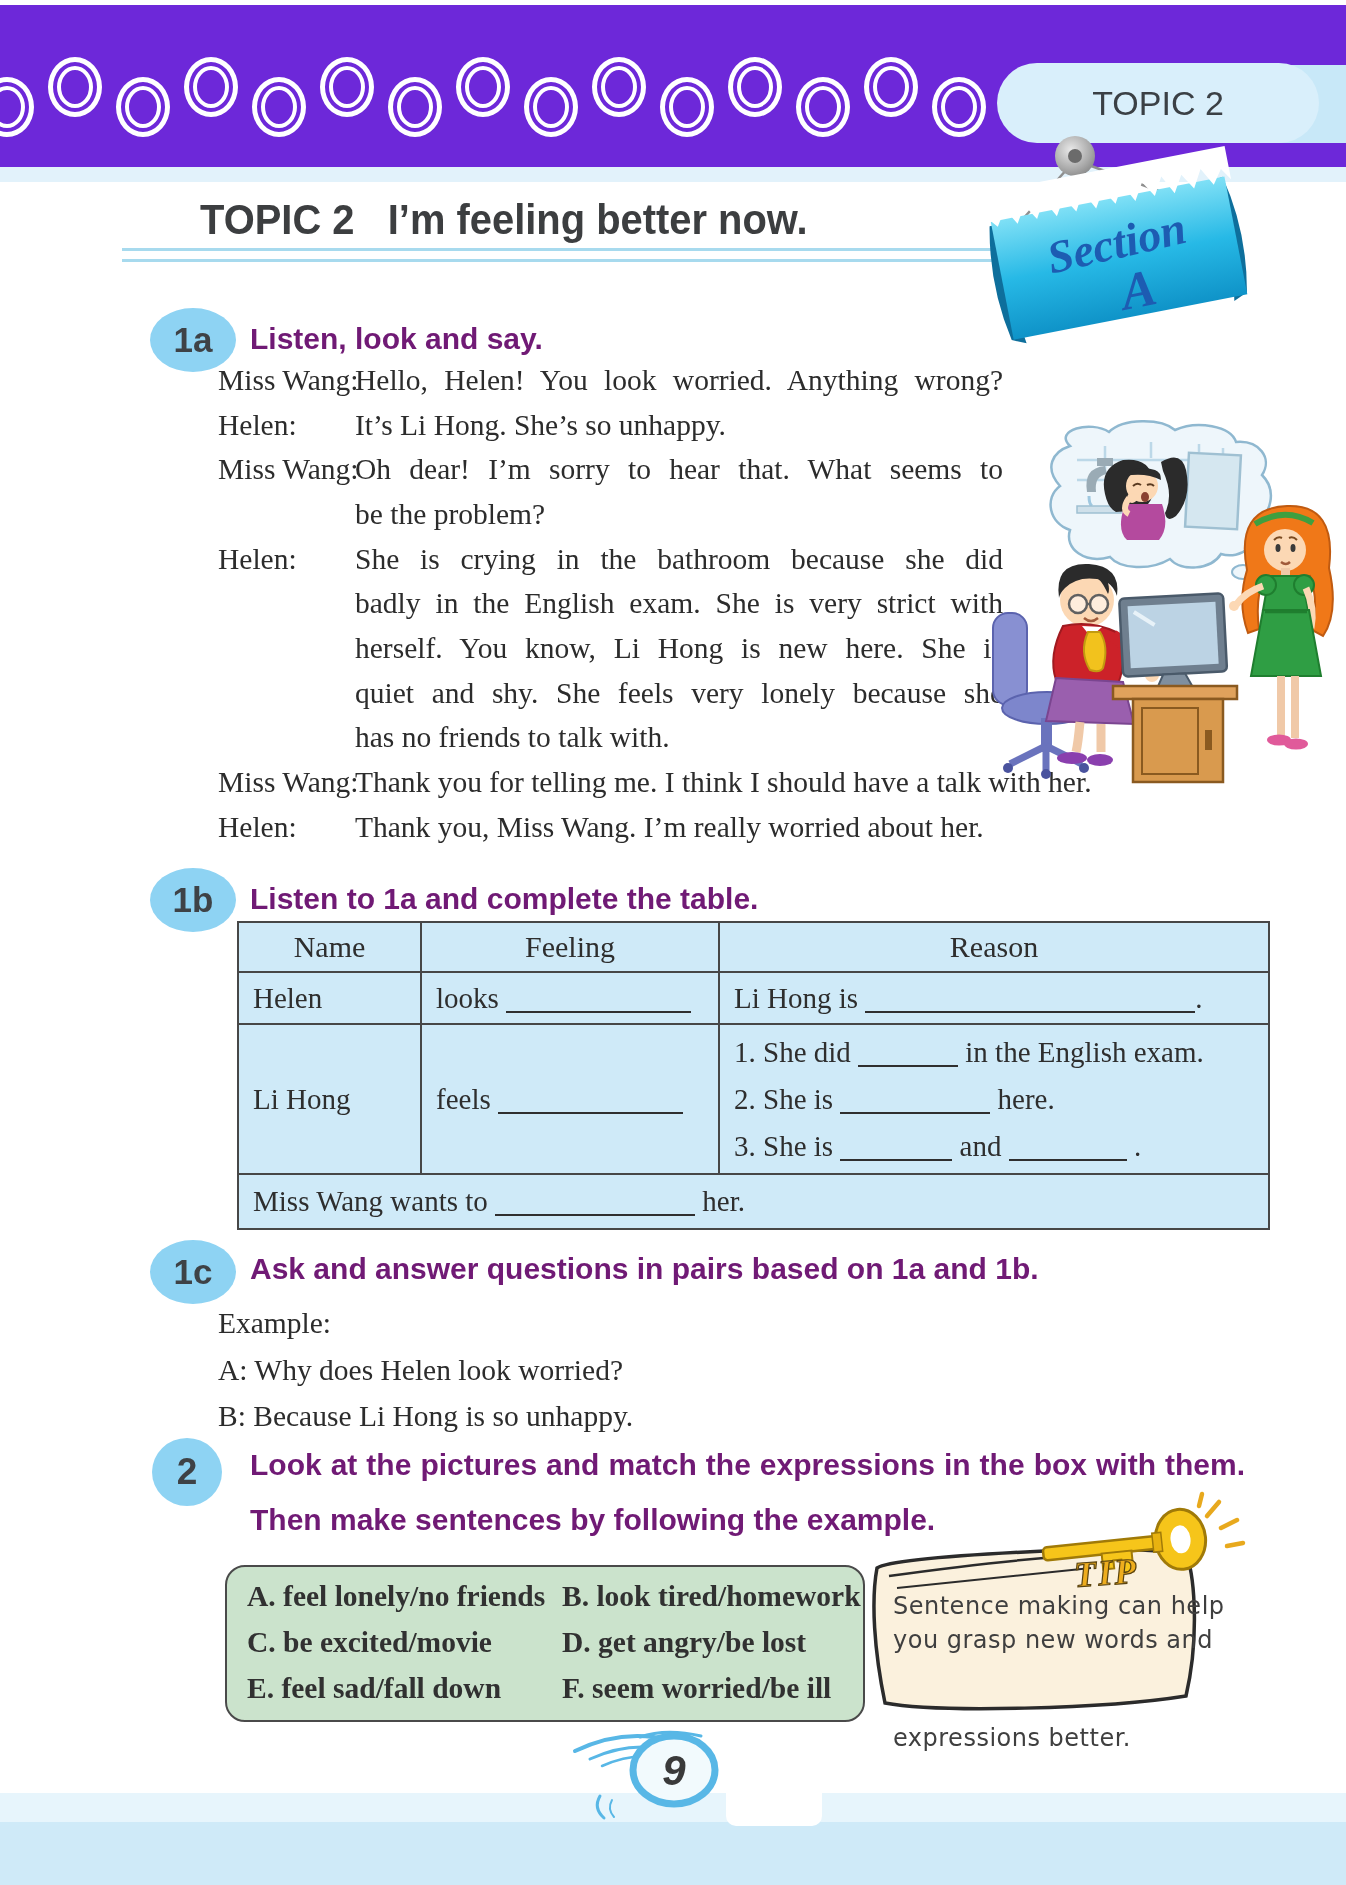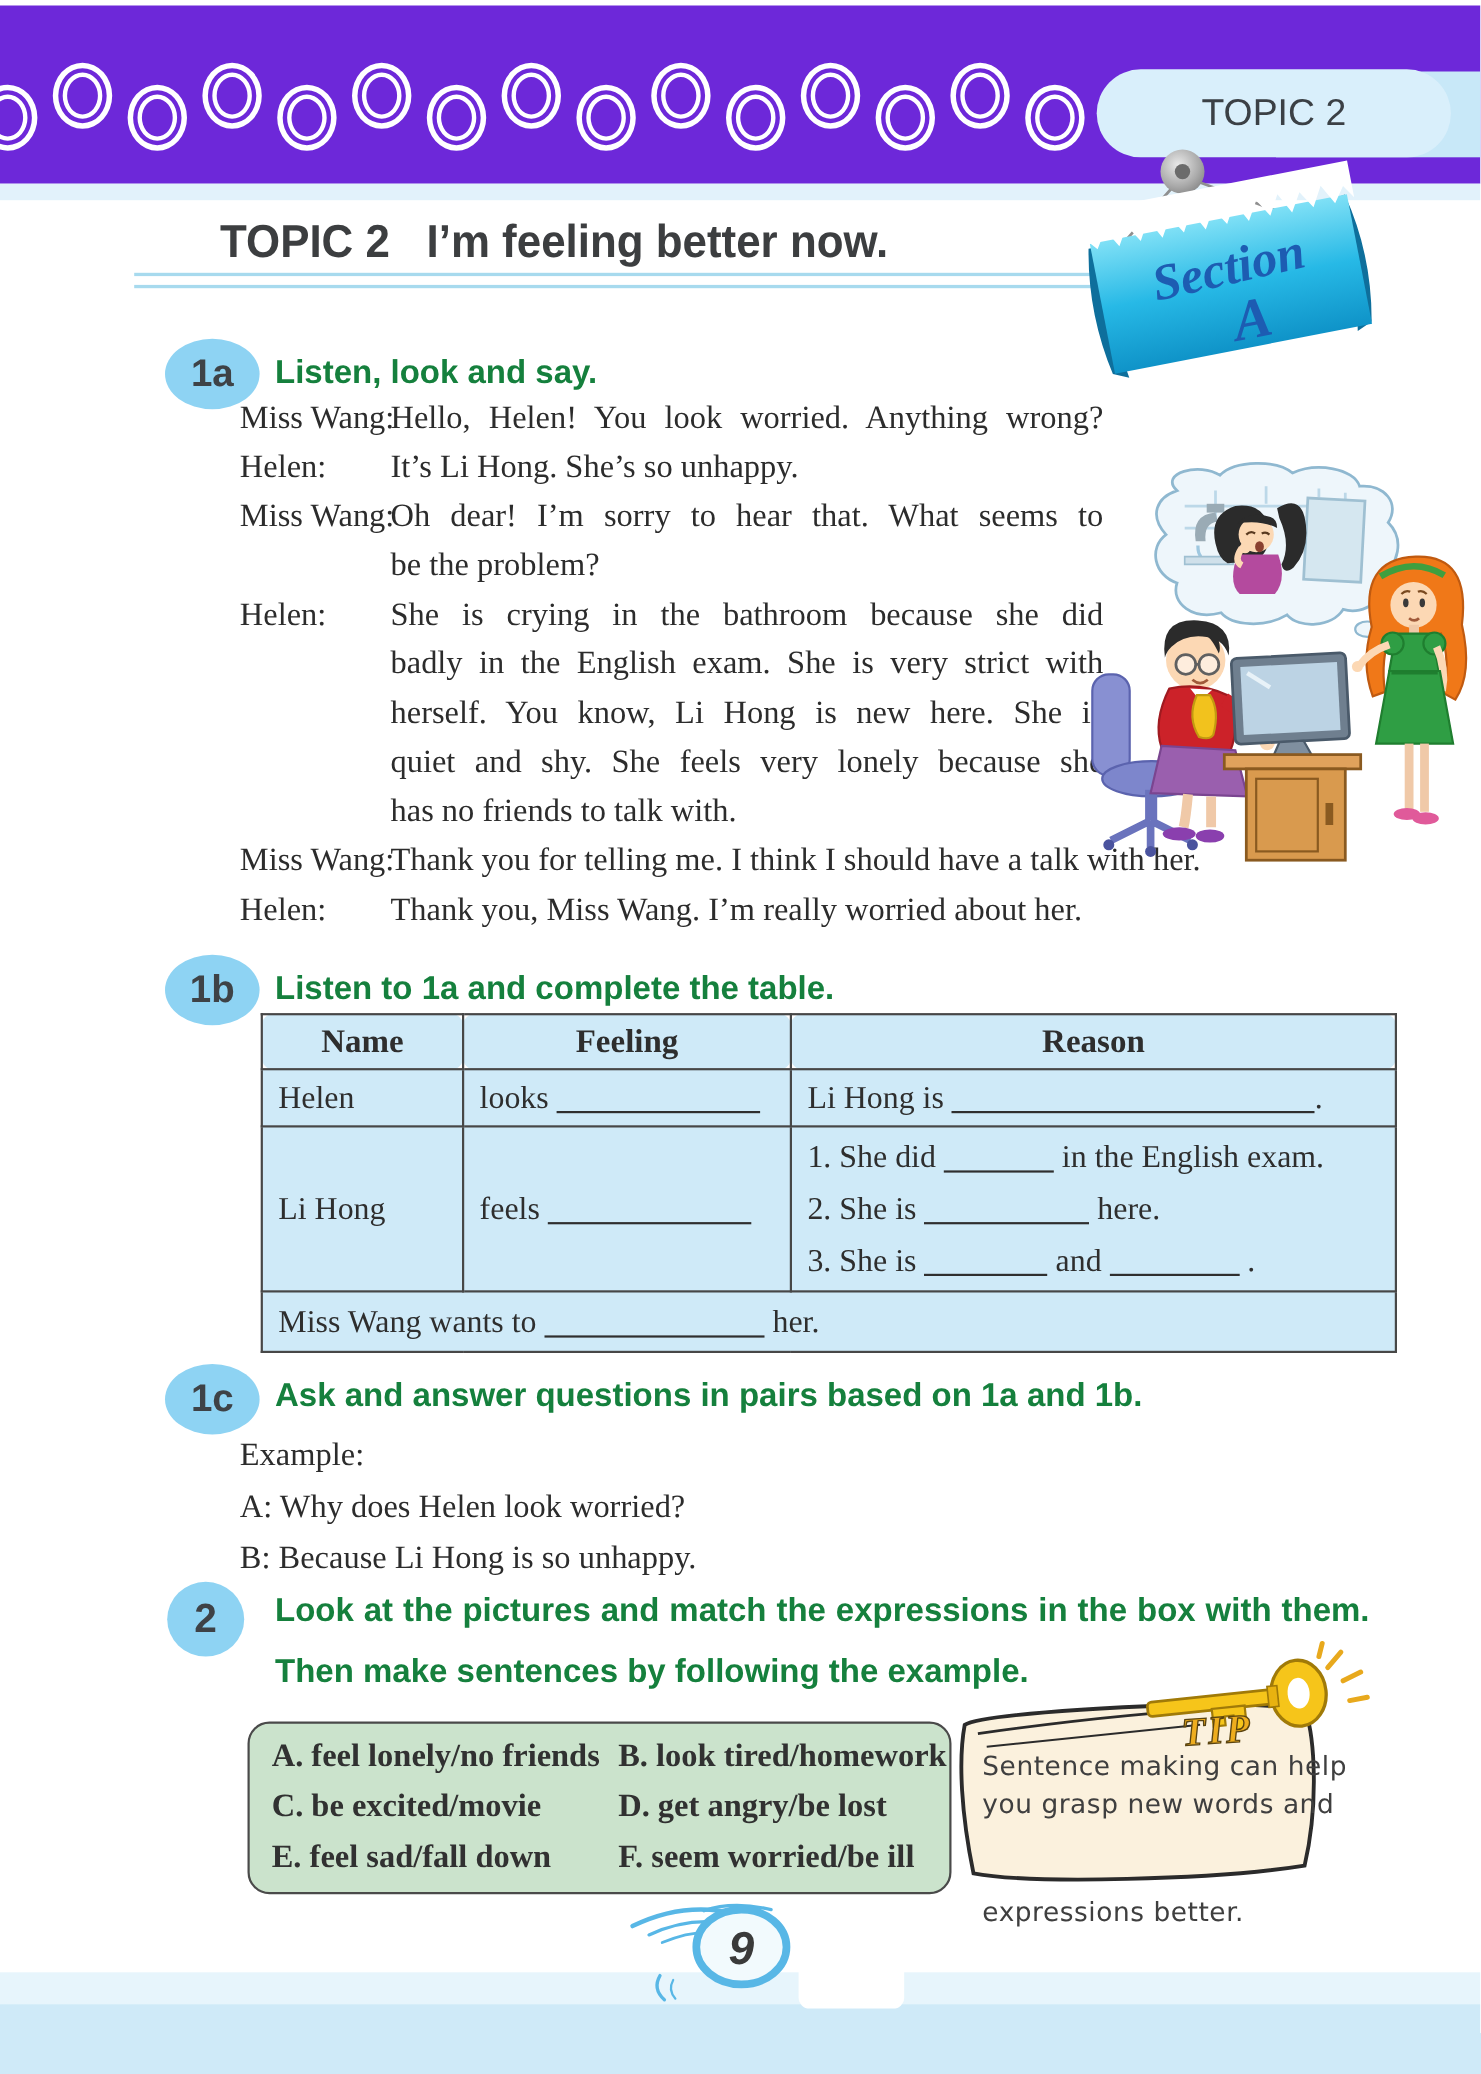--- a/index.html
+++ b/index.html
@@ -25,33 +25,33 @@
         font-weight:bold;font-size:42px;color:#3c3e40;transform:scaleX(.95);transform-origin:left;
         white-space:pre;}
   .title-underline{position:absolute;left:122px;top:248px;width:936px;height:8px;
         border-top:3px solid #a7daee;border-bottom:3px solid #a7daee;}
 
   
   .badge{position:absolute;background:#8ed3f3;border-radius:50%;display:flex;align-items:center;
         justify-content:center;font-family:"Liberation Sans",sans-serif;font-weight:bold;
         font-size:35px;color:#3e4246;}
   .h-sans{position:absolute;font-family:"Liberation Sans",sans-serif;font-weight:bold;
-        font-size:30px;color:#15803d;white-space:pre;}
+        font-size:30px;color:#701a75;white-space:pre;}
 
   
   .dline{position:absolute;left:218px;font-size:29.5px;color:#2c2c2c;white-space:pre;}
   .spk{display:inline-block;width:137px;}
   .just{display:inline-block;width:648px;white-space:normal;text-align:justify;
         text-align-last:justify;vertical-align:top;}
 
   
   .tbl{position:absolute;left:237px;top:921px;border-collapse:collapse;}
   .tbl th,.tbl td{background:#cfeaf8;border:2px solid #474747;font-size:29px;color:#2e2e2e;
         padding:0 0 0 14px;}
-  .tbl th{font-weight:bold;text-align:center;font-size:30px;padding:0;border-radius:10px;}
+  .tbl th{font-weight:normal;text-align:center;font-size:30px;padding:0;}
   .bl{display:inline-block;border-bottom:2.5px solid #2f2f2f;height:1em;vertical-align:-5px;}
   .b185{width:185px}.b330{width:330px}.b100{width:100px}.b150{width:150px}
   .b112{width:112px}.b118{width:118px}.b200{width:200px}
   .rline{line-height:47px;}
 
   
   .serif-line{position:absolute;left:218px;font-size:29.5px;color:#2c2c2c;white-space:pre;}
 
   
   .h2-just{width:995px;text-align:justify;text-align-last:justify;white-space:normal;}

